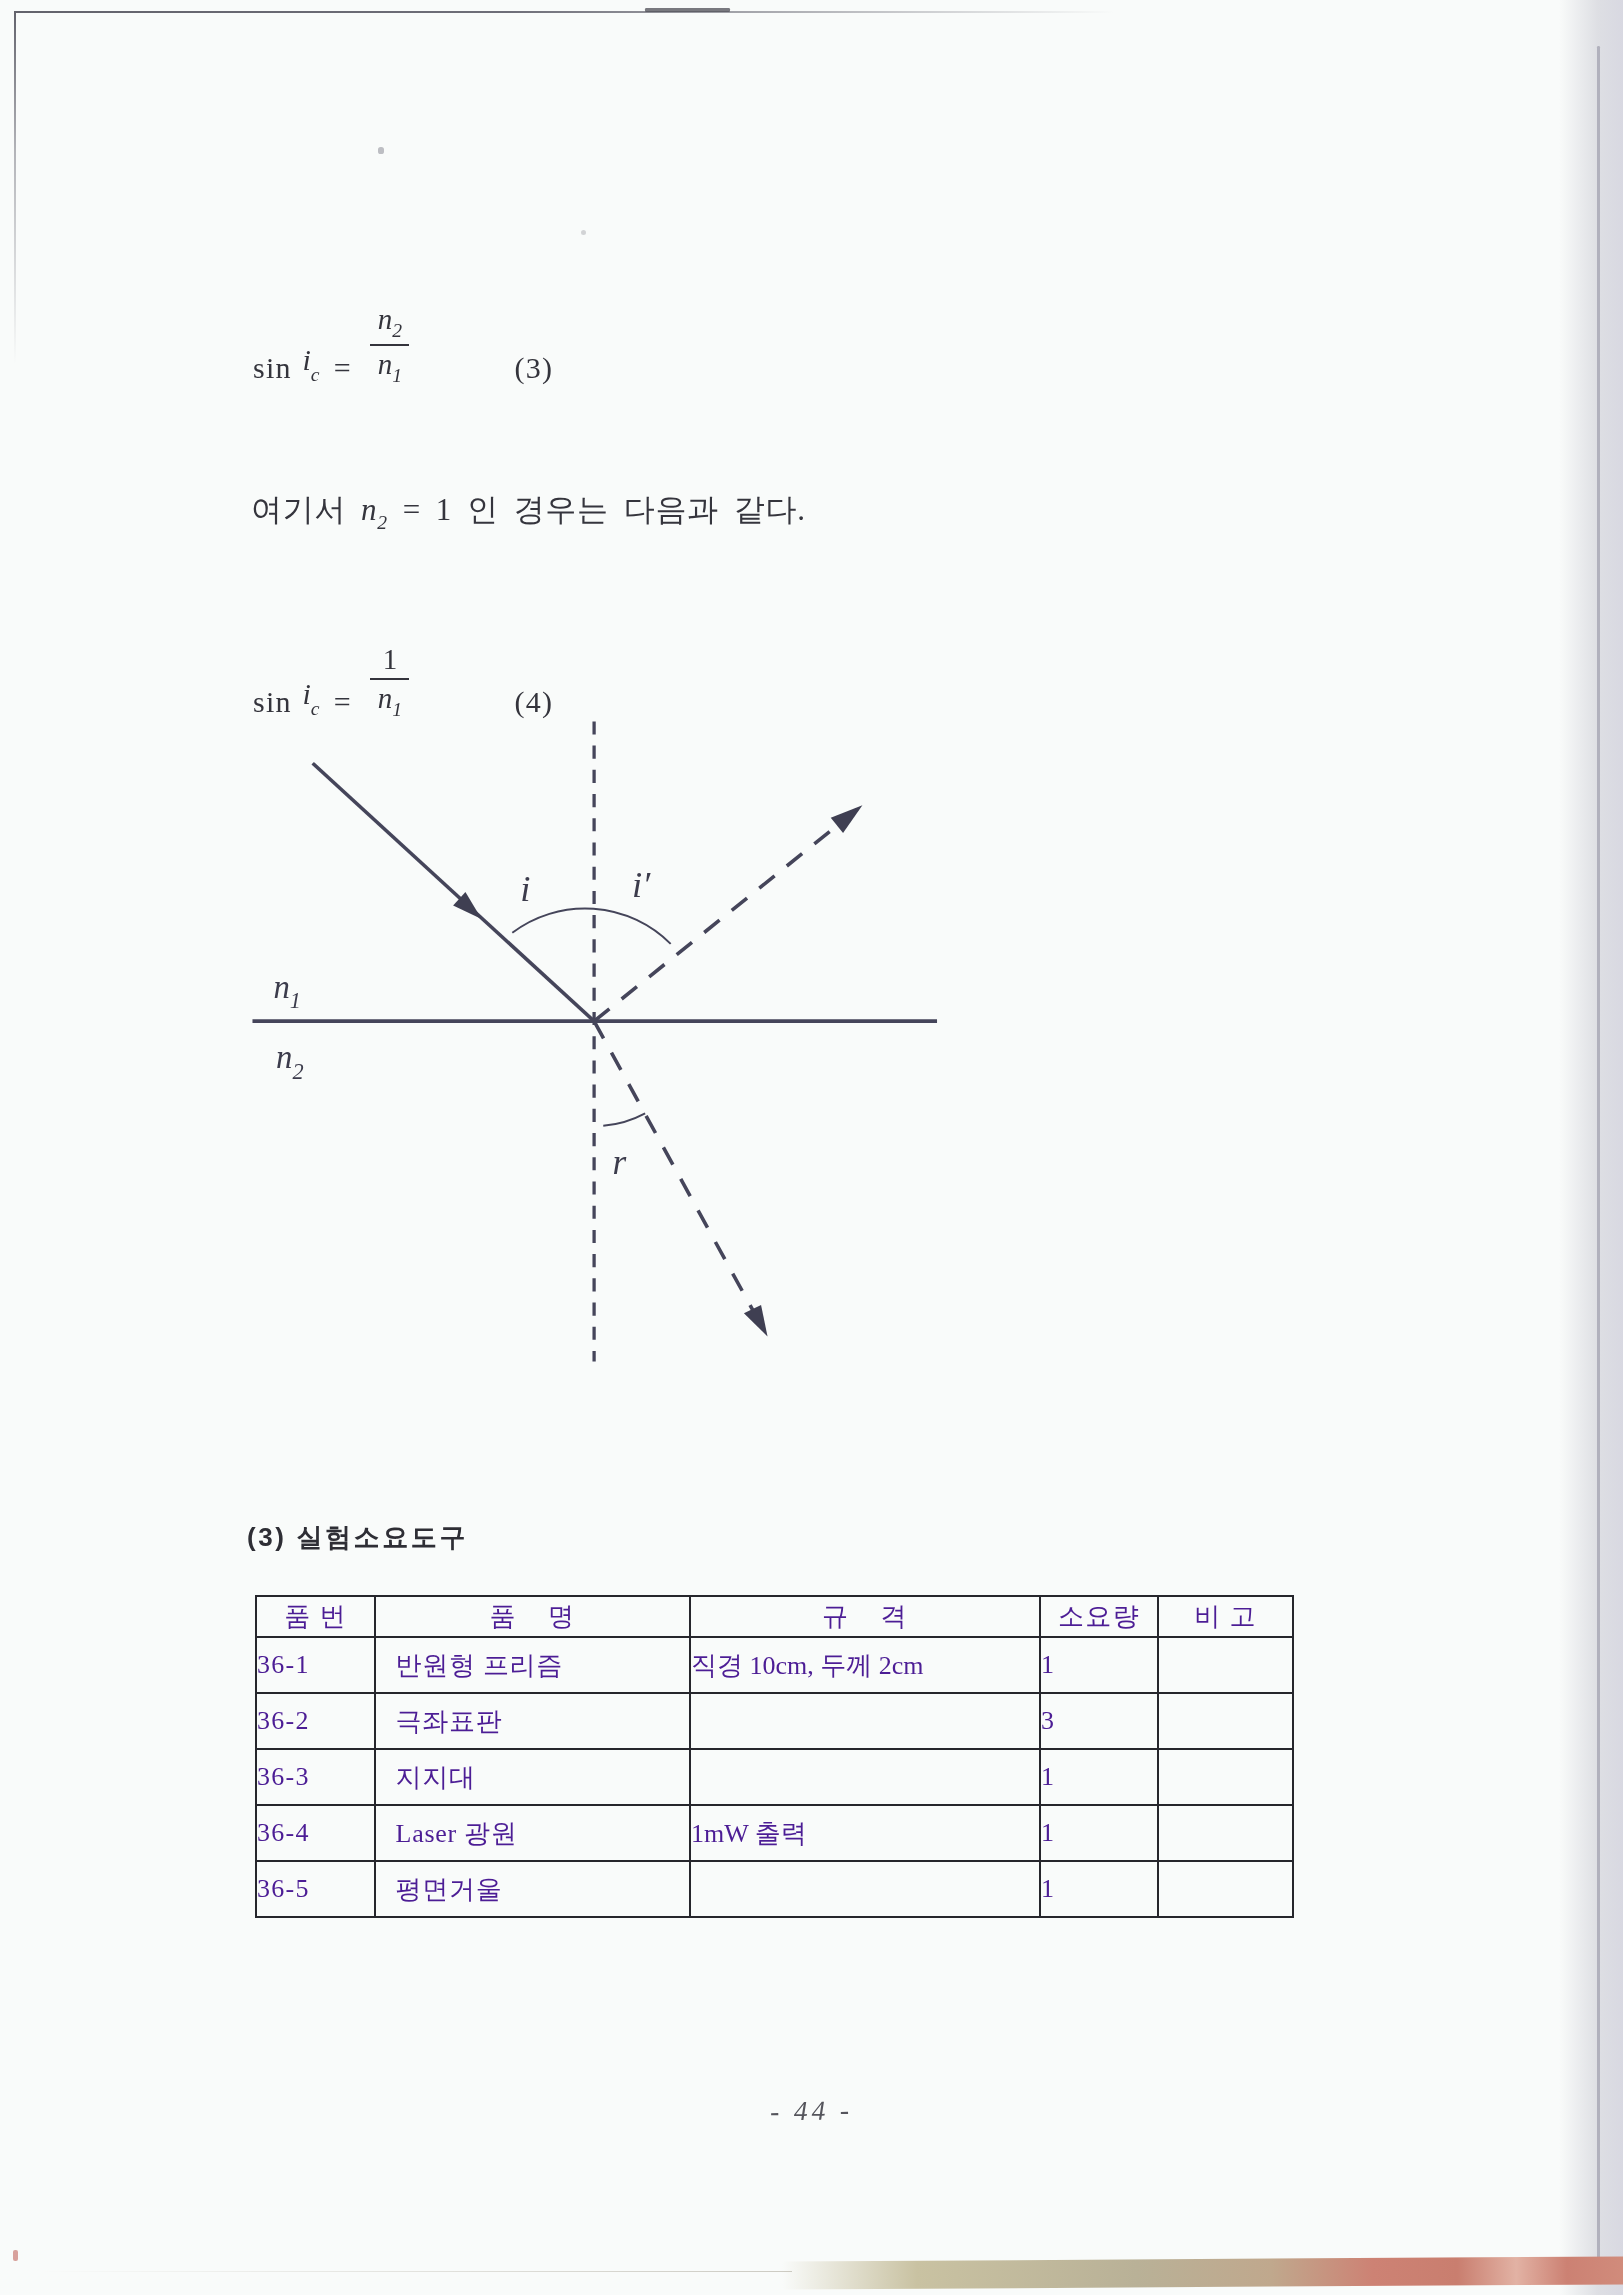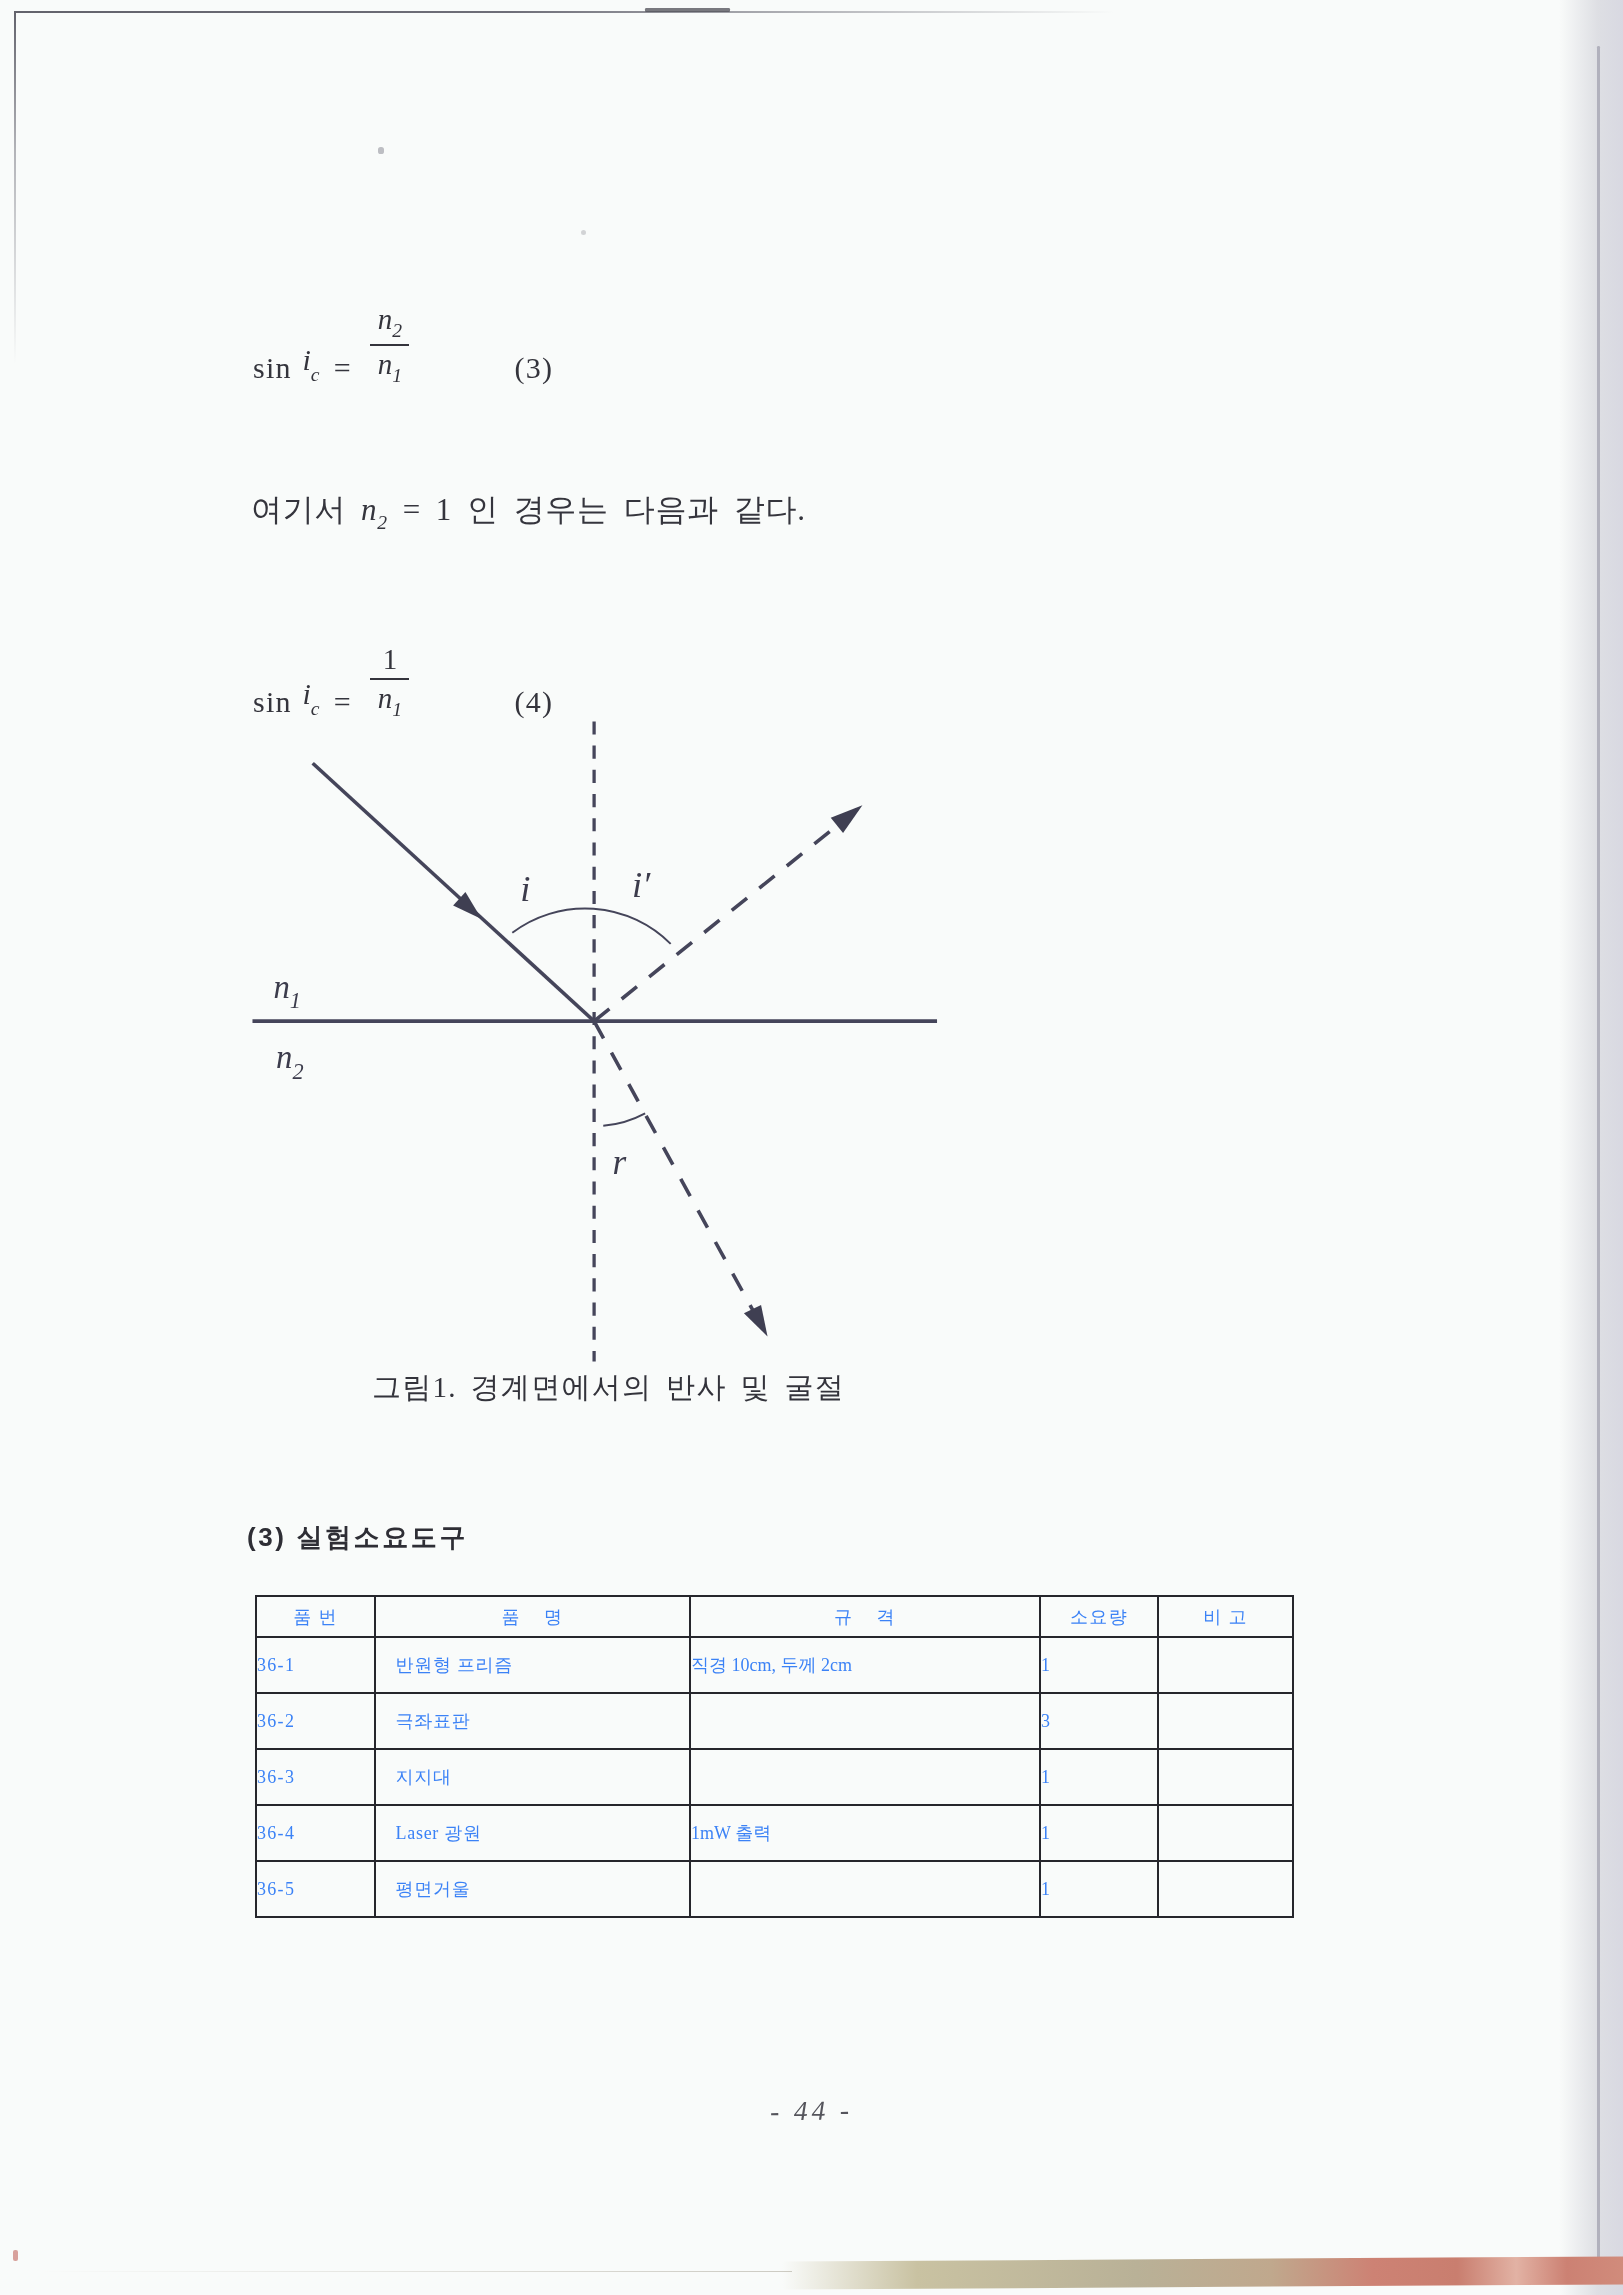--- a/index.html
+++ b/index.html
@@ -50,21 +50,21 @@
   .figure-caption{position:absolute;left:242px;top:1368px;width:733px;text-align:center;
     font-size:29px;letter-spacing:1.3px;word-spacing:5.2px;color:#33333b;}
 
   
   .section-heading{position:absolute;left:247px;top:1520px;
     font-family:"Liberation Sans","DejaVu Sans",sans-serif;font-weight:bold;
     font-size:26px;letter-spacing:2.6px;color:#2e2e35;}
 
   
   table.equip{position:absolute;left:255px;top:1595px;border-collapse:collapse;table-layout:fixed;
-    width:1037px;font-size:18px;color:#3b82f6;}
+    width:1037px;font-size:26px;color:#4c1d95;}
   table.equip th,table.equip td{border:2px solid #26262c;padding:0;white-space:pre;overflow:hidden;}
   table.equip th{height:39px;font-weight:normal;letter-spacing:1.3px;border-bottom:2.6px solid #26262c;border-top:2.6px solid #26262c;}
   table.equip td{height:54px;}
   table.equip td.cell-name{text-align:left;padding-left:19.6px;letter-spacing:0.7px;}
   table.equip col.c1{width:119px;} table.equip col.c2{width:315px;}
   table.equip col.c3{width:350px;} table.equip col.c4{width:118px;} table.equip col.c5{width:135px;}
   table.equip tr td:first-child{letter-spacing:1.3px;}
 
   
   .page-number{position:absolute;left:733px;top:2095px;width:157px;text-align:center;
@@ -136,21 +136,20 @@
 
     <path class="dline" d="M 552 640 A 165 165 0 0 0 616 621" stroke-width="3"></path>
 
     <text class="dlabel" x="425" y="296" font-size="56">i</text>
     <text class="dlabel" x="596" y="290" font-size="56">i′</text>
     <text class="dlabel" x="566" y="714" font-size="54">r</text>
     <text class="dlabel" x="48" y="444" font-size="50"><tspan>n</tspan><tspan dy="16" font-size="34">1</tspan></text>
     <text class="dlabel" x="52" y="552" font-size="50"><tspan>n</tspan><tspan dy="16" font-size="34">2</tspan></text>
   </svg>
 
-  <div class="figure-caption">그림1. 경계면에서의 반사 및 굴절</div>
 
   <div class="section-heading">(3) 실험소요도구</div>
 
   <table class="equip">
     <colgroup>
         <col class="c1">
         <col class="c2">
         <col class="c3">
         <col class="c4">
         <col class="c5">

